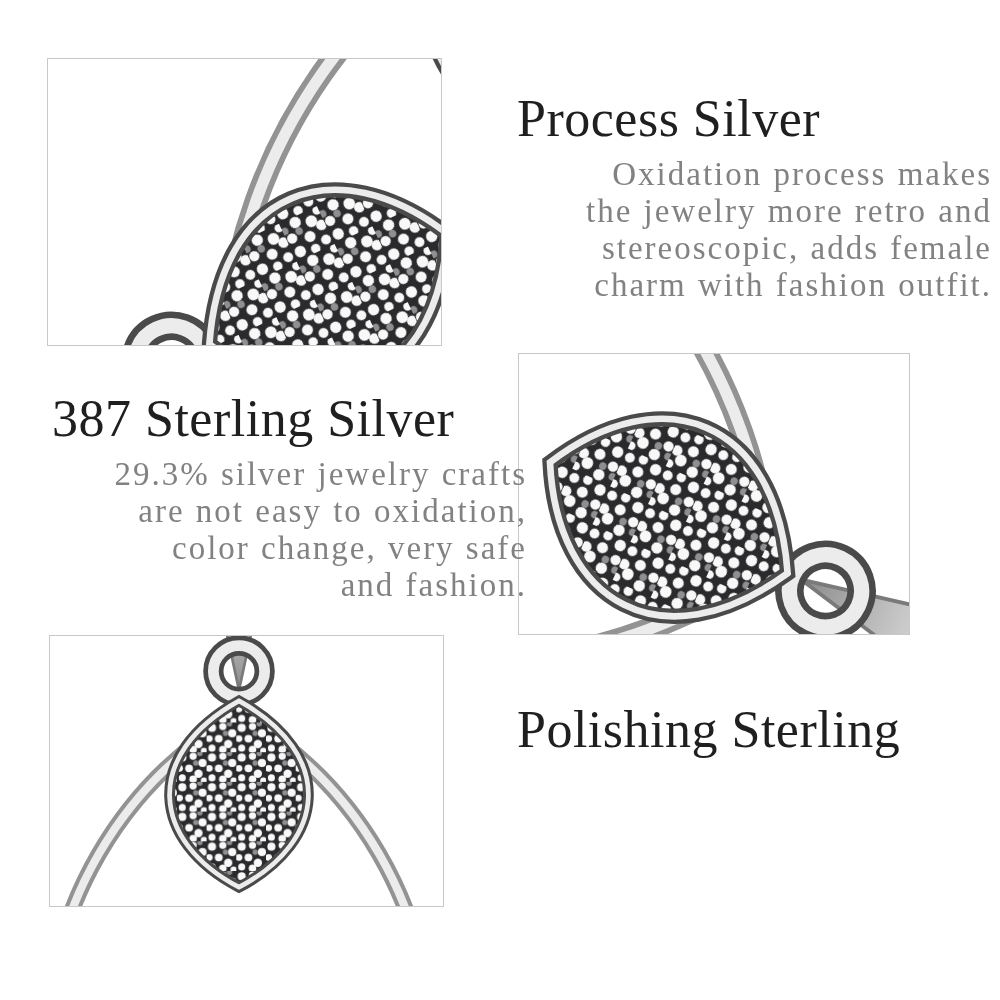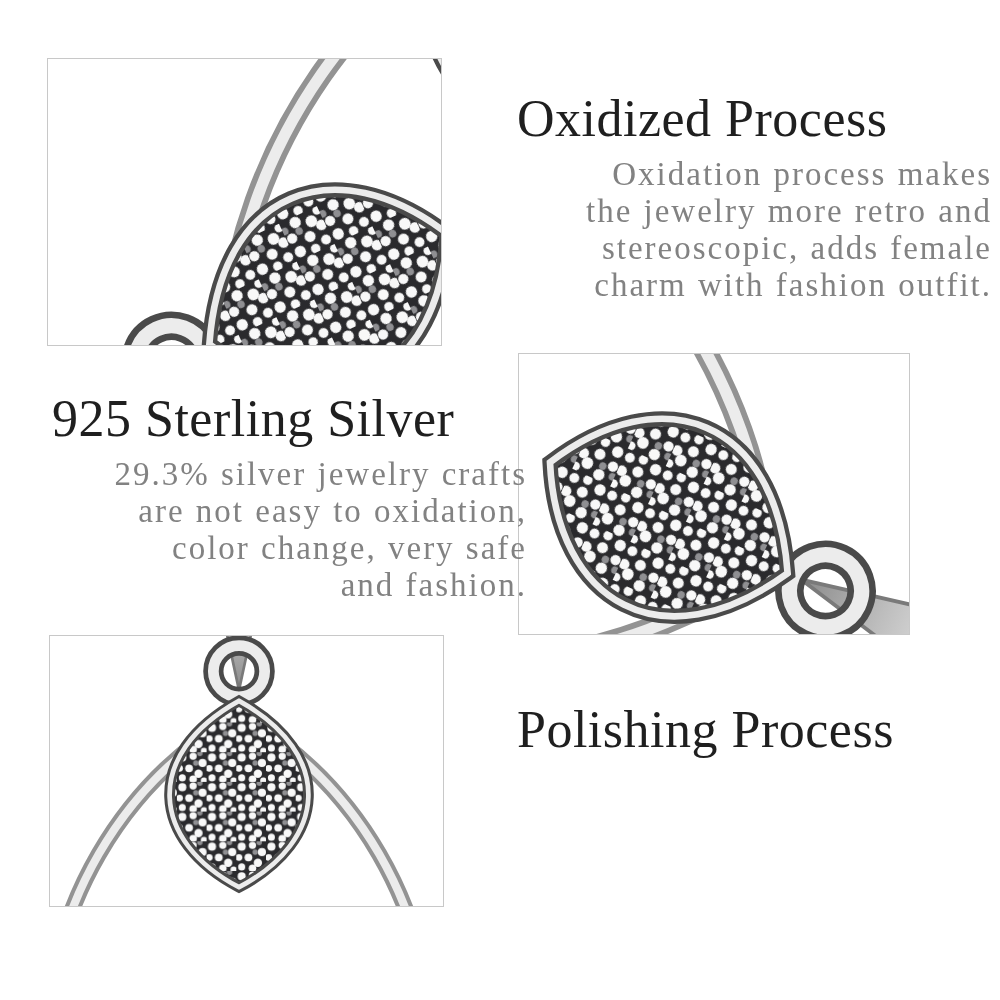--- a/index.html
+++ b/index.html
@@ -89,44 +89,44 @@
 
 <div class="canvas">
 
   <div class="photo-box" id="box1">
     <svg viewBox="0 0 400 500">
         <use href="#pendant"></use>
       </svg>
   </div>
 
   <div class="section" id="sec-oxidized">
-    <h2>Oxidized Process</h2>
+    <h2>Process Silver</h2>
     <p>Oxidation process makes
 the jewelry more retro and
 stereoscopic, adds female
 charm with fashion outfit.</p>
   </div>
 
   <div class="photo-box" id="box2">
     <svg viewBox="0 0 400 500">
         <use href="#pendant"></use>
       </svg>
   </div>
 
   <div class="section" id="sec-sterling">
-    <h2>925 Sterling Silver</h2>
+    <h2>387 Sterling Silver</h2>
     <p>29.3% silver jewelry crafts
 are not easy to oxidation,
 color change, very safe
 and fashion.</p>
   </div>
 
   <div class="photo-box" id="box3">
     <svg viewBox="0 0 400 500">
         <use href="#pendant"></use>
       </svg>
   </div>
 
   <div class="section" id="sec-polishing">
-    <h2>Polishing Process</h2>
+    <h2>Polishing Sterling</h2>
   </div>
 
 </div>
 
 </body></html>

